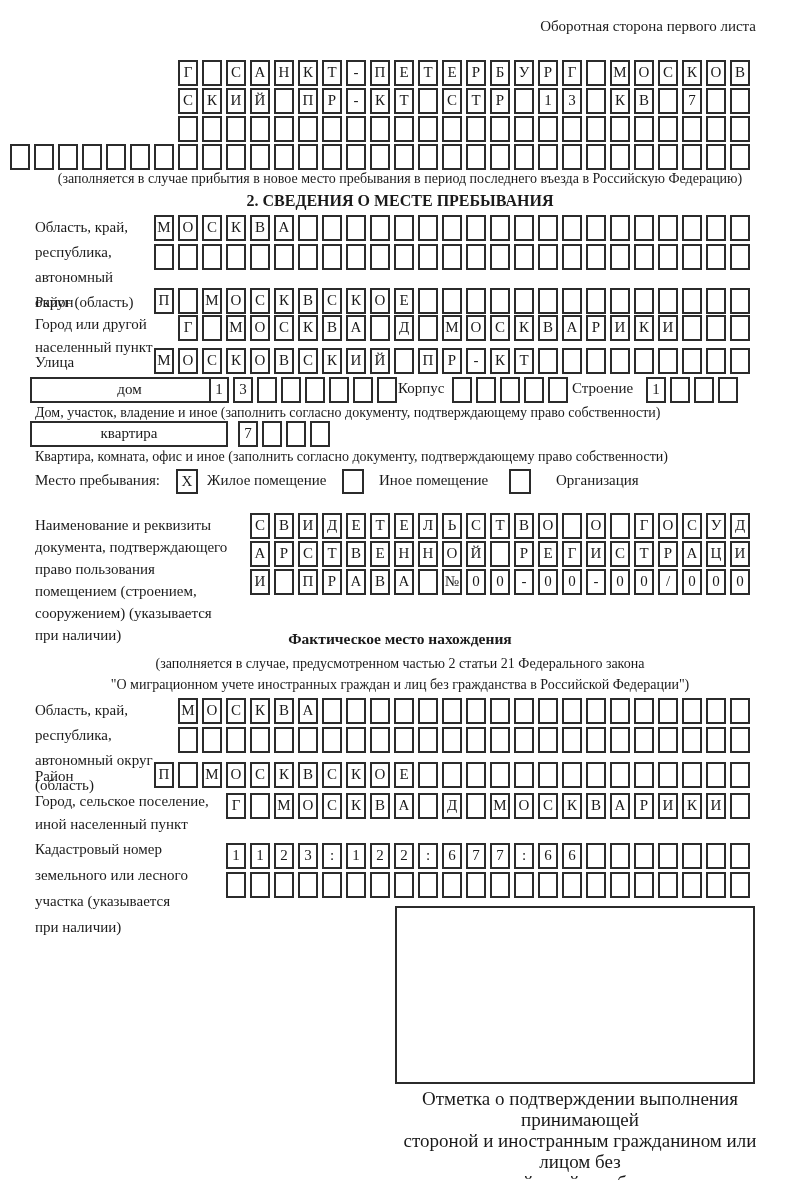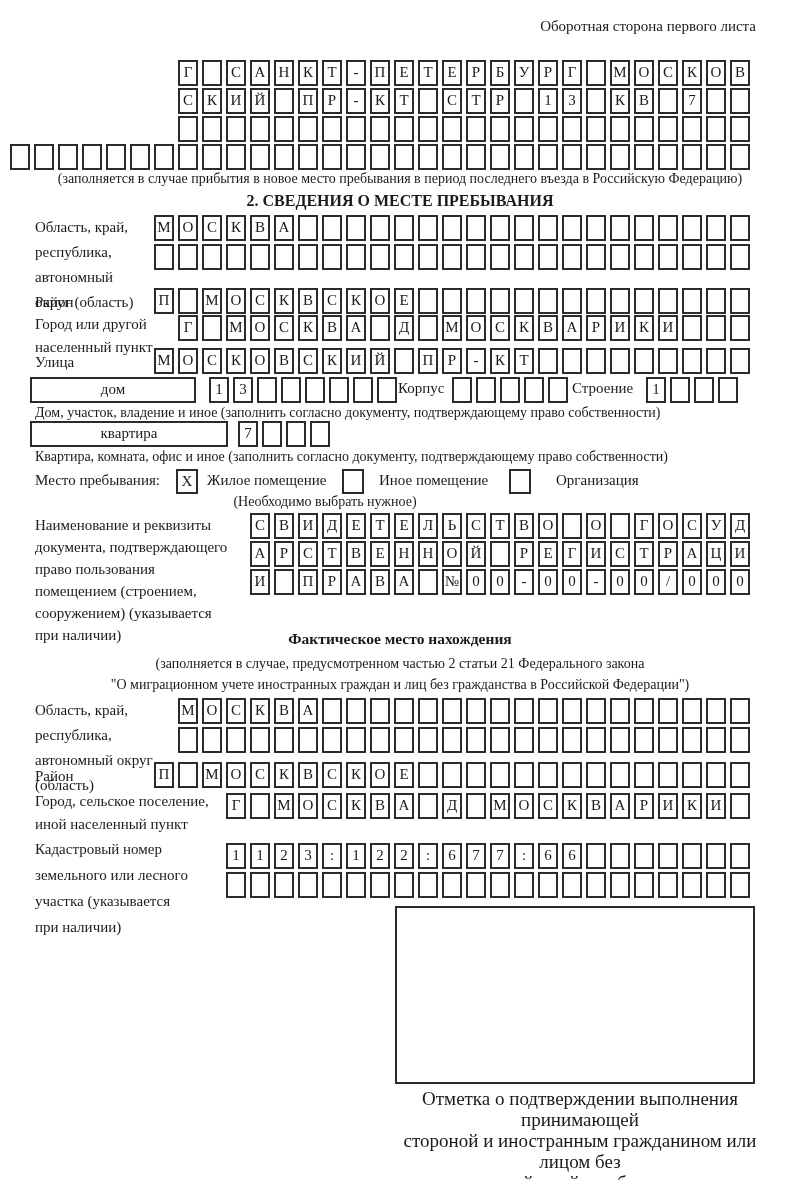--- a/index.html
+++ b/index.html
@@ -61,40 +61,39 @@
   <div class="label" style="left:35px; top:290px;">Район</div>
   <div class="boxrow" style="left:154px; top:288px;"><span class="box">П</span><span class="box"></span><span class="box">М</span><span class="box">О</span><span class="box">С</span><span class="box">К</span><span class="box">В</span><span class="box">С</span><span class="box">К</span><span class="box">О</span><span class="box">Е</span><span class="box"></span><span class="box"></span><span class="box"></span><span class="box"></span><span class="box"></span><span class="box"></span><span class="box"></span><span class="box"></span><span class="box"></span><span class="box"></span><span class="box"></span><span class="box"></span><span class="box"></span><span class="box"></span></div>
 
   <div class="label" style="left:35px; top:313px; line-height:23px;">Город или другой
 населенный пункт</div>
   <div class="boxrow" style="left:178px; top:315px;"><span class="box">Г</span><span class="box"></span><span class="box">М</span><span class="box">О</span><span class="box">С</span><span class="box">К</span><span class="box">В</span><span class="box">А</span><span class="box"></span><span class="box">Д</span><span class="box"></span><span class="box">М</span><span class="box">О</span><span class="box">С</span><span class="box">К</span><span class="box">В</span><span class="box">А</span><span class="box">Р</span><span class="box">И</span><span class="box">К</span><span class="box">И</span><span class="box"></span><span class="box"></span><span class="box"></span></div>
 
   <div class="label" style="left:35px; top:350px;">Улица</div>
   <div class="boxrow" style="left:154px; top:348px;"><span class="box">М</span><span class="box">О</span><span class="box">С</span><span class="box">К</span><span class="box">О</span><span class="box">В</span><span class="box">С</span><span class="box">К</span><span class="box">И</span><span class="box">Й</span><span class="box"></span><span class="box">П</span><span class="box">Р</span><span class="box">-</span><span class="box">К</span><span class="box">Т</span><span class="box"></span><span class="box"></span><span class="box"></span><span class="box"></span><span class="box"></span><span class="box"></span><span class="box"></span><span class="box"></span><span class="box"></span></div>
 
-  <div class="widebox" style="left:30px; top:377px; width:166px;">дом</div>
+  <div class="widebox" style="left:30px; top:377px; width:199px;">дом</div>
   <div class="boxrow" style="left:209px; top:377px;"><span class="box">1</span><span class="box">3</span><span class="box"></span><span class="box"></span><span class="box"></span><span class="box"></span><span class="box"></span><span class="box"></span></div>
   <div class="inline-label" style="left:398px; top:380px;">Корпус</div>
   <div class="boxrow" style="left:452px; top:377px;"><span class="box"></span><span class="box"></span><span class="box"></span><span class="box"></span><span class="box"></span></div>
   <div class="inline-label" style="left:572px; top:380px;">Строение</div>
   <div class="boxrow" style="left:646px; top:377px;"><span class="box">1</span><span class="box"></span><span class="box"></span><span class="box"></span></div>
   <div class="note" style="left:35px; top:405px;">Дом, участок, владение и иное (заполнить согласно документу, подтверждающему право собственности)</div>
 
   <div class="widebox" style="left:30px; top:421px; width:198px;">квартира</div>
   <div class="boxrow" style="left:238px; top:421px;"><span class="box">7</span><span class="box"></span><span class="box"></span><span class="box"></span></div>
   <div class="note" style="left:35px; top:449px;">Квартира, комната, офис и иное (заполнить согласно документу, подтверждающему право собственности)</div>
 
   <div class="inline-label" style="left:35px; top:472px;">Место пребывания:</div>
   <span class="checkbox" style="left:176px; top:469px;">X</span>
   <div class="inline-label" style="left:207px; top:472px;">Жилое помещение</div>
   <span class="checkbox" style="left:342px; top:469px;"></span>
   <div class="inline-label" style="left:379px; top:472px;">Иное помещение</div>
   <span class="checkbox" style="left:509px; top:469px;"></span>
   <div class="inline-label" style="left:556px; top:472px;">Организация</div>
-  <div class="note" style="left:180px; top:494px; width:290px; text-align:center;">(Необходимо выбрать нужное)</div>
 
   <div class="label" style="left:35px; top:514px; line-height:22px; width:215px;">Наименование и реквизиты
 документа, подтверждающего
 право пользования
 помещением (строением,
 сооружением) (указывается
 при наличии)</div>
   <div class="boxrow" style="left:250px; top:513px;"><span class="box">С</span><span class="box">В</span><span class="box">И</span><span class="box">Д</span><span class="box">Е</span><span class="box">Т</span><span class="box">Е</span><span class="box">Л</span><span class="box">Ь</span><span class="box">С</span><span class="box">Т</span><span class="box">В</span><span class="box">О</span><span class="box"></span><span class="box">О</span><span class="box"></span><span class="box">Г</span><span class="box">О</span><span class="box">С</span><span class="box">У</span><span class="box">Д</span></div>
   <div class="boxrow" style="left:250px; top:541px;"><span class="box">А</span><span class="box">Р</span><span class="box">С</span><span class="box">Т</span><span class="box">В</span><span class="box">Е</span><span class="box">Н</span><span class="box">Н</span><span class="box">О</span><span class="box">Й</span><span class="box"></span><span class="box">Р</span><span class="box">Е</span><span class="box">Г</span><span class="box">И</span><span class="box">С</span><span class="box">Т</span><span class="box">Р</span><span class="box">А</span><span class="box">Ц</span><span class="box">И</span></div>
   <div class="boxrow" style="left:250px; top:569px;"><span class="box">И</span><span class="box"></span><span class="box">П</span><span class="box">Р</span><span class="box">А</span><span class="box">В</span><span class="box">А</span><span class="box"></span><span class="box">№</span><span class="box">0</span><span class="box">0</span><span class="box">-</span><span class="box">0</span><span class="box">0</span><span class="box">-</span><span class="box">0</span><span class="box">0</span><span class="box">/</span><span class="box">0</span><span class="box">0</span><span class="box">0</span></div>

